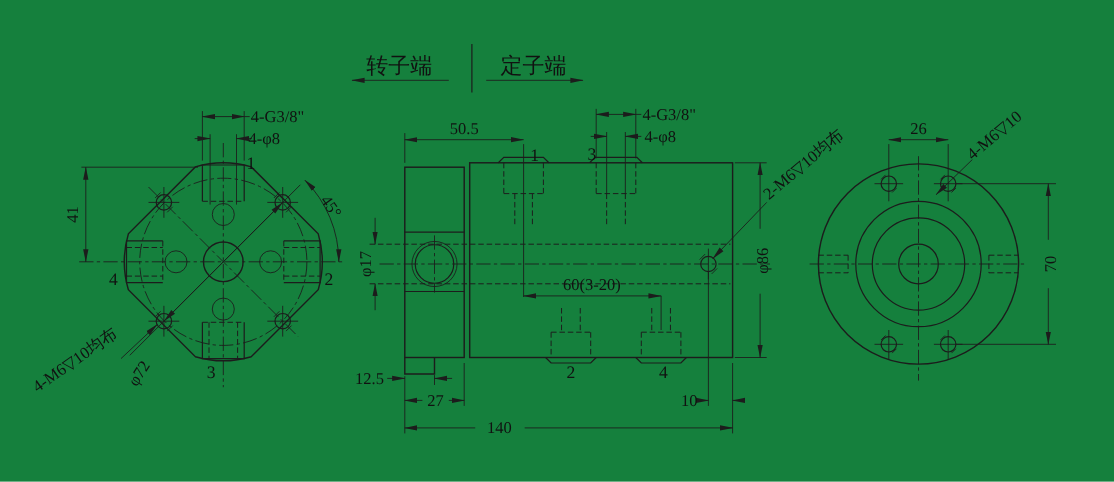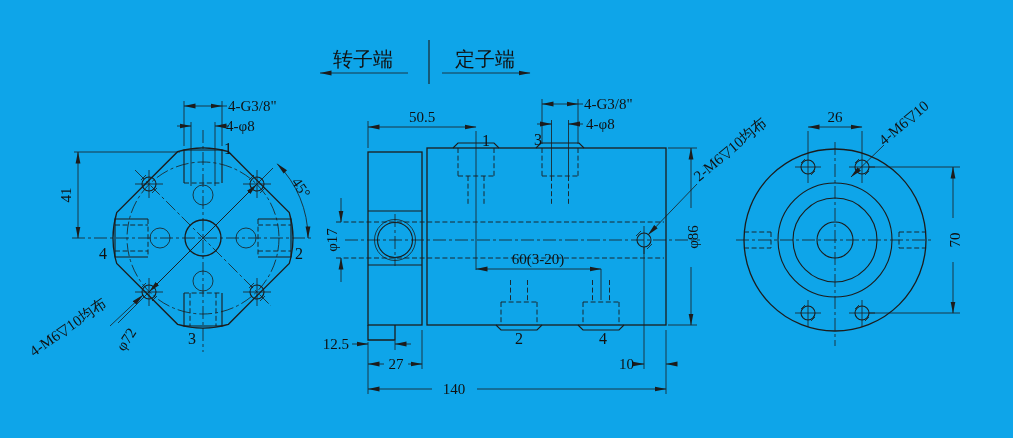--- a/index.html
+++ b/index.html
@@ -1,16 +1,16 @@
 <!DOCTYPE html>
 <html><head>
 <meta charset="utf-8">
 <style>
   html,body{margin:0;padding:0;background:#ffffff;}
-  .stage{position:relative;width:1013px;height:438px;background:#0ea5e9;overflow:hidden;}
+  .stage{position:relative;width:1013px;height:438px;background:#15803d;overflow:hidden;}
   svg{display:block;}
   .ol   {fill:none;stroke:#1c1c1c;stroke-width:1.3;}
   .ol2  {fill:none;stroke:#1c1c1c;stroke-width:1.1;}
   .thin {fill:none;stroke:#1c1c1c;stroke-width:0.8;}
   .hid  {fill:none;stroke:#1c1c1c;stroke-width:0.9;stroke-dasharray:5 2.6;}
   .cl   {fill:none;stroke:#1c1c1c;stroke-width:0.8;stroke-dasharray:13 3 3 3;}
   .dim  {fill:none;stroke:#1c1c1c;stroke-width:0.8;}
   text.t{font-family:"Liberation Serif","DejaVu Serif","DejaVu Sans",serif;
          fill:#111111;font-size:15px;}
   text.num{font-size:16px;}

